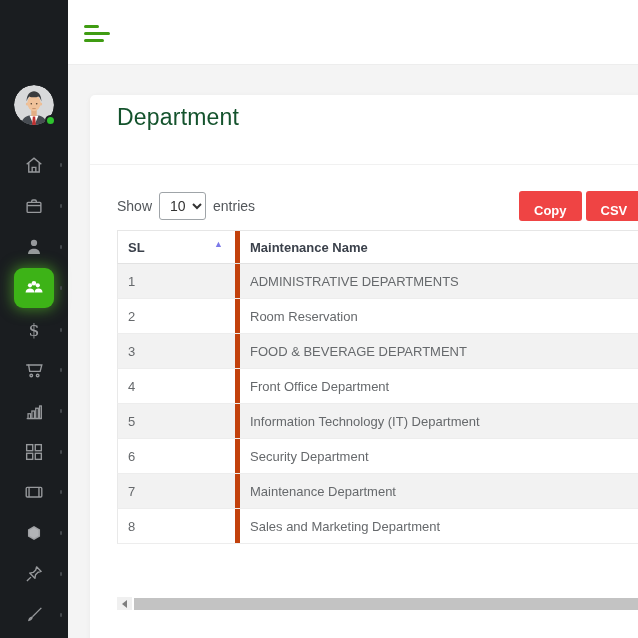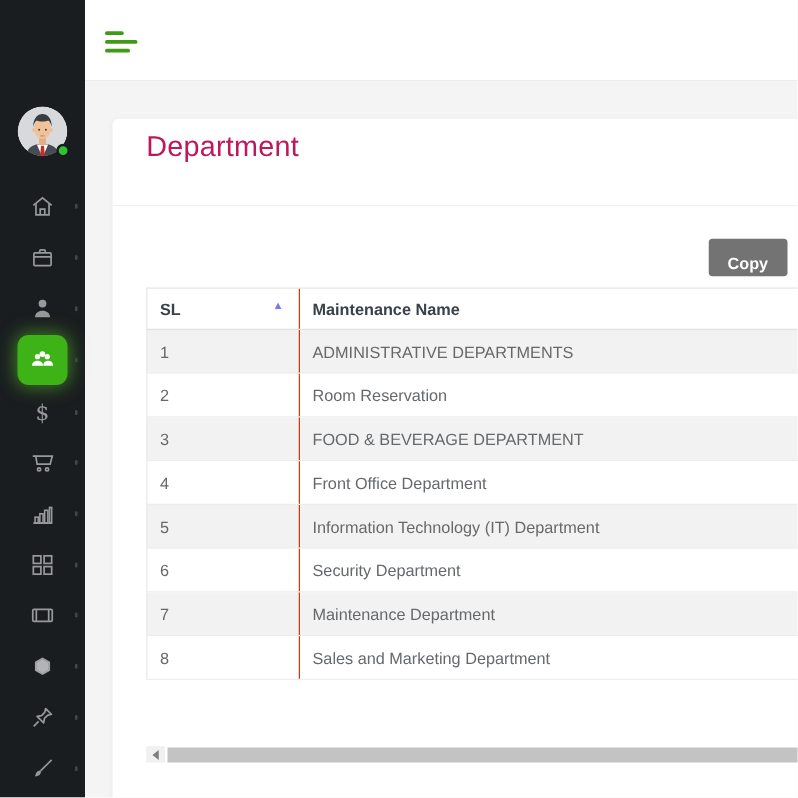--- a/index.html
+++ b/index.html
@@ -47,47 +47,47 @@
   .hamburger span:nth-child(3){ width:20px; }
 
   
   .card {
     position:absolute; left:90px; top:95px; width:600px; height:560px;
     background:#ffffff; border-radius:5px;
     box-shadow:0 1px 5px rgba(0,0,0,.05);
   }
   .card-title {
     position:absolute; top:9px; left:27px;
-    font-size:23px; font-weight:500; color:#be185d; letter-spacing:.2px;
+    font-size:23px; font-weight:500; color:#14532d; letter-spacing:.2px;
   }
   .card-divider { position:absolute; top:69px; left:0; right:0; border-top:1px solid #f1f1f1; }
 
   
   .length-ctrl {
     position:absolute; top:96px; left:27px; height:29px;
     display:flex; align-items:center; gap:7px;
     font-size:14px; color:#52565a;
   }
   .length-select {
     width:47px; height:28px; font-size:14px; color:#333;
     border:1px solid #9fa4a8; border-radius:3px; background:#fff; padding:0 2px 0 6px;
     font-family:"Liberation Sans", sans-serif;
   }
   .export-group { position:absolute; top:96px; left:429px; display:flex; gap:4px; }
   .export-btn {
     height:30px; padding:12px 15px; border:none; border-radius:3px;
-    background:#737373; color:#ffffff; font-size:13px; font-weight:bold;
-    font-family:"Liberation Sans", sans-serif; cursor:pointer;margin-left:48px;
+    background:#ef4444; color:#ffffff; font-size:13px; font-weight:bold;
+    font-family:"Liberation Sans", sans-serif; cursor:pointer;
   }
 
   
   .dtable { position:absolute; top:135px; left:27px; width:760px; }
   .trow { display:flex; width:100%; }
   .th, .td { font-size:13px; }
-  .col-sl { width:122px; flex:0 0 122px; border-right:1px solid #c2410c; }
+  .col-sl { width:122px; flex:0 0 122px; border-right:5px solid #c2410c; }
   .col-name { flex:1; }
   .thead {
     border-top:1px solid #e6e6e6; border-left:1px solid #e6e6e6; border-bottom:1px solid #e2e2e2;
     height:34px; background:#fff;
   }
   .th {
     display:flex; align-items:center; padding:0 10px;
     color:#3b414b; font-weight:bold; cursor:pointer; position:relative;
   }
   .sort-arrow { position:absolute; right:12px; top:9px; font-size:9px; color:#7b79e8; line-height:1; }
@@ -253,20 +253,27 @@
     <span></span>
       <span></span>
       <span></span>
   </div>
 </div>
 
 <div class="card">
   <div class="card-title">Department</div>
   <div class="card-divider"></div>
 
+  <div class="length-ctrl">
+    <span>Show</span>
+    <select class="length-select">
+      <option>10</option>
+    </select>
+    <span>entries</span>
+  </div>
 
   <div class="export-group">
     <button class="export-btn">Copy</button>
     <button class="export-btn">CSV</button>
 
   </div>
 
   <div class="dtable">
     <div class="trow thead">
       <div class="th col-sl">

